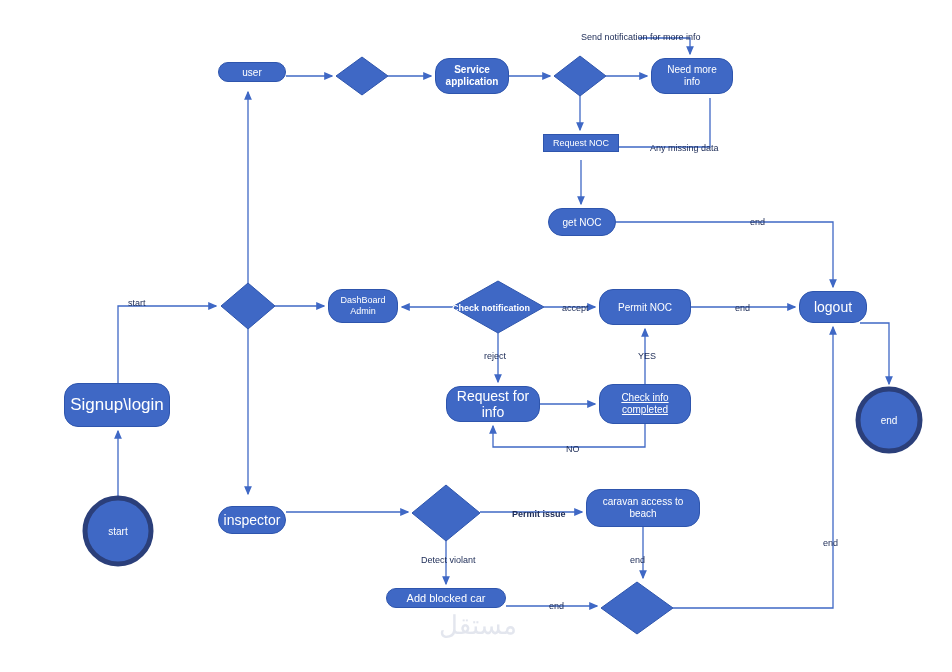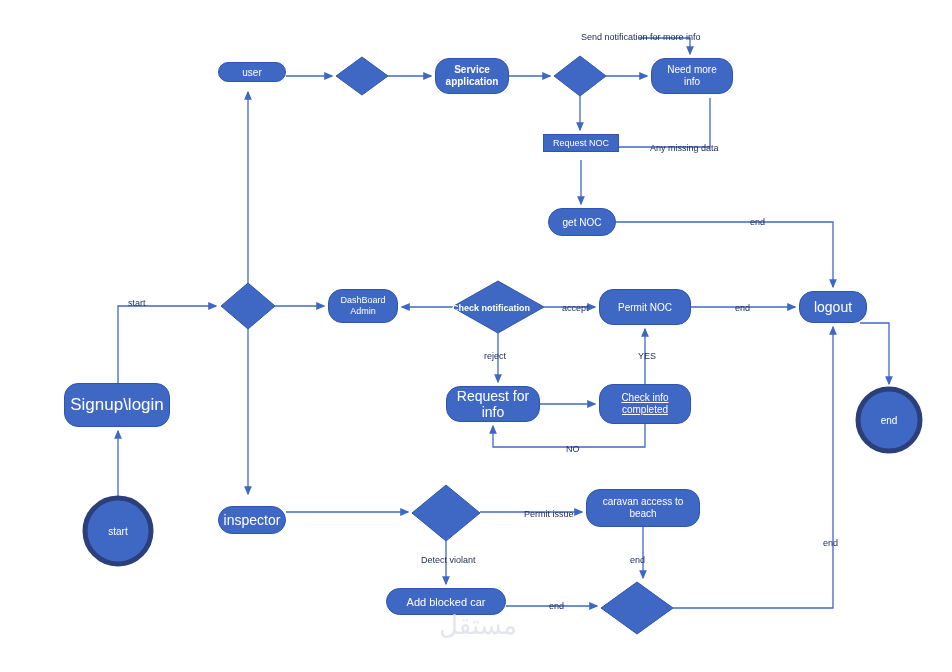--- a/index.html
+++ b/index.html
@@ -152,21 +152,21 @@
   </div>
 
   <div class="node rounded" style="left:218px;top:498px;width:68px;height:28px;font-size:14px;margin-top:8px;">
     <span>inspector</span>
   </div>
 
   <div class="node rounded" style="left:586px;top:489px;width:114px;height:38px;font-size:10px;line-height:12px;padding:0 6px;">
     <span>caravan access to beach</span>
   </div>
 
-  <div class="node rounded" style="left:386px;top:588px;width:120px;height:27px;font-size:11px;">
+  <div class="node rounded" style="left:386px;top:588px;width:120px;height:20px;font-size:11px;">
     <span>Add blocked car</span>
   </div>
 
   <div class="node rounded" style="left:64px;top:383px;width:106px;height:44px;font-size:17px;">
     <span>Signup\login</span>
   </div>
 
   <div style="position:absolute;left:84px;top:497px;width:68px;height:68px;display:flex;align-items:center;justify-content:center;color:#fff;font-size:10px;">
     <span>start</span>
   </div>
@@ -177,21 +177,21 @@
 
   <div class="lbl" style="left:128px;top:298px;">start</div>
   <div class="lbl" style="left:581px;top:32px;">Send notification for more info</div>
   <div class="lbl" style="left:650px;top:143px;">Any missing data</div>
   <div class="lbl" style="left:750px;top:217px;">end</div>
   <div class="lbl" style="left:562px;top:303px;">accept</div>
   <div class="lbl" style="left:735px;top:303px;">end</div>
   <div class="lbl" style="left:484px;top:351px;">reject</div>
   <div class="lbl" style="left:638px;top:351px;">YES</div>
   <div class="lbl" style="left:566px;top:444px;">NO</div>
-  <div class="lbl" style="left:524px;top:509px;">Permit issue</div>
+  <div class="lbl" style="left:512px;top:509px;font-weight:bold;">Permit issue</div>
   <div class="lbl" style="left:421px;top:555px;">Detect violant</div>
   <div class="lbl" style="left:630px;top:555px;">end</div>
   <div class="lbl" style="left:549px;top:601px;">end</div>
   <div class="lbl" style="left:823px;top:538px;">end</div>
 
   <div class="watermark">
     <div class="wm1">مستقل</div>
   </div>
 
 </div>

